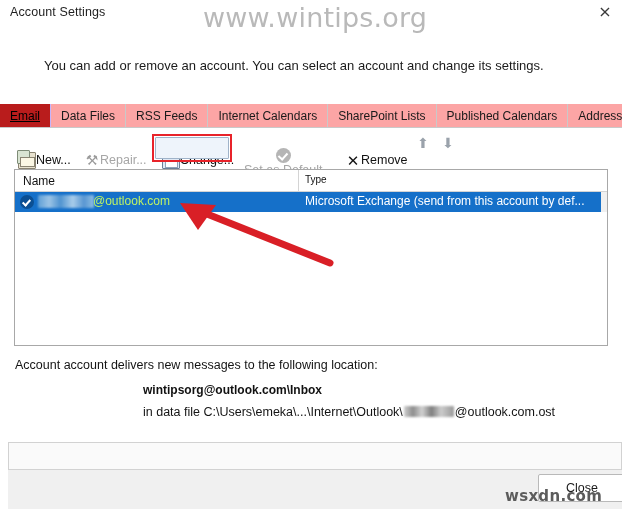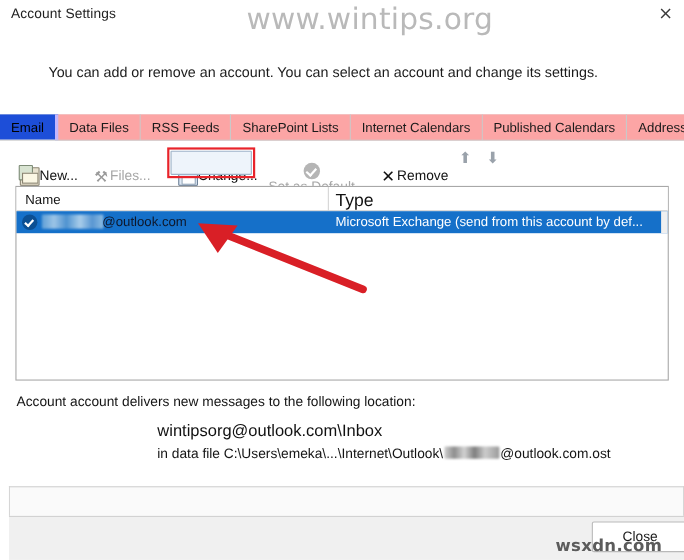--- a/index.html
+++ b/index.html
@@ -24,21 +24,21 @@
     position:absolute;right:6px;top:2px;width:22px;height:20px;
     color:#3a3a3a;font-size:16px;line-height:20px;text-align:center;
     font-family:"DejaVu Sans",sans-serif;
   }
 
   
   .watermark-top{
     position:absolute;left:203px;top:2px;
     font-size:27px;color:#b9b9b9;letter-spacing:.2px;
     font-family:"DejaVu Sans",sans-serif;
-    white-space:nowrap;pointer-events:none;margin-left:21px;
+    white-space:nowrap;pointer-events:none;
   }
   .watermark-bottom{
     position:absolute;left:505px;top:487px;
     font-size:15px;color:#5c5c5c;letter-spacing:.3px;
     font-family:"DejaVu Sans",sans-serif;
     white-space:nowrap;pointer-events:none;font-weight:bold;
   }
 
   
   .hdr-title{
@@ -61,22 +61,23 @@
   }
   .tab{
     position:relative;
     display:flex;align-items:center;justify-content:center;
     padding:0 10px;height:24px;box-sizing:border-box;
     font-size:12px;color:#1a1a1a;white-space:nowrap;
     border-right:1px solid #c9c9c9;
     background:#fca5a5;
   }
   .tab.active{
-    background:#1d4ed8;font-weight:normal;color:#000;
-    border-right:3px solid #c4b5fd;
+    background:#b91c1c;font-weight:normal;color:#000;
+    border-right:1px solid #c4b5fd;
+    text-decoration:underline;
   }
   .tab.active::after{
     content:"";position:absolute;left:0;right:0;bottom:-1px;height:2px;background:#ffffff;
   }
   .tabs-underline{
     position:absolute;left:0;top:127px;width:622px;height:1px;background:#c9c9c9;
   }
 
   
   .toolbar{
@@ -141,21 +142,21 @@
     border:1px solid #a8a8a8;background:#ffffff;box-sizing:border-box;padding-left:41px;
   }
   .list-header{
     position:absolute;left:0;top:0;width:100%;height:22px;
     background:#ffffff;border-bottom:1px solid #d4d4d4;box-sizing:border-box;
   }
   .col-name{
     position:absolute;left:8px;top:4px;font-size:12px;color:#111;
   }
   .col-type{
-    position:absolute;left:290px;top:4px;font-size:16px;color:#111;text-align:center;
+    position:absolute;left:290px;top:4px;font-size:10px;color:#111;text-align:center;
   }
   .col-divider{
     position:absolute;left:283px;top:0;width:1px;height:22px;background:#d4d4d4;
   }
   .row{
     position:absolute;left:0;top:22px;width:100%;height:20px;
     background:#1570c9;box-sizing:border-box;
     display:flex;align-items:center;
   }
   .row-check{
@@ -165,38 +166,38 @@
   .row-check::after{
     content:"";position:absolute;left:4px;top:3px;width:3px;height:6px;
     border:solid #ffffff;border-width:0 2px 2px 0;transform:rotate(42deg);
   }
   .row-redact{
     position:absolute;left:23px;top:3px;width:56px;height:13px;
     background:linear-gradient(90deg,#5f9fd6 0%,#9cc4e6 20%,#4f93d0 40%,#a9cdea 62%,#5896d2 82%,#8fbde3 100%);
     filter:blur(1.2px);border-radius:1px;
   }
   .row-name{
-    position:absolute;left:78px;top:2px;font-size:12px;color:#0f172a;
+    position:absolute;left:78px;top:2px;font-size:12px;color:#bef264;
   }
   .row-type{
     position:absolute;left:290px;top:2px;font-size:12px;color:#ffffff;white-space:nowrap;
   }
   .row-edge{
     position:absolute;right:0;top:22px;width:6px;height:20px;background:#f0f0f0;
   }
 
   
   .arrow-svg{position:absolute;left:150px;top:185px;width:220px;height:95px;pointer-events:none;}
 
   
   .info-line1{
     position:absolute;left:15px;top:358px;font-size:12.5px;color:#141414;
   }
   .info-line2{
-    position:absolute;left:143px;top:383px;font-size:15px;font-weight:normal;color:#111;
+    position:absolute;left:143px;top:383px;font-size:12px;font-weight:bold;color:#111;
   }
   .info-line3{
     position:absolute;left:143px;top:405px;font-size:12.5px;color:#141414;white-space:nowrap;
   }
   .path-redact{
     display:inline-block;width:50px;height:11px;vertical-align:-1px;
     background:linear-gradient(90deg,#cfcfcf 0%,#8e8e8e 18%,#d2d2d2 36%,#7f7f7f 55%,#cccccc 74%,#9a9a9a 100%);
     filter:blur(1.1px);border-radius:1px;margin:0 1px;
   }
 
@@ -233,37 +234,37 @@
   <div class="watermark-top">www.wintips.org</div>
   <div class="close-x">×</div>
 
   <div class="hdr-desc">You can add or remove an account. You can select an account and change its settings.</div>
 
   <div class="tabstrip"></div>
   <div class="tabs">
     <div class="tab active">Email</div>
     <div class="tab">Data Files</div>
     <div class="tab">RSS Feeds</div>
+    <div class="tab">Internet Calendars</div>
     <div class="tab">SharePoint Lists</div>
-    <div class="tab">Internet Calendars</div>
     <div class="tab">Published Calendars</div>
     <div class="tab">Address Books</div>
   </div>
   <div class="tabs-underline"></div>
 
   <div class="toolbar">
 
     <div class="tb-btn" style="left:14px;">
       <span class="tb-ico ico-new"></span>
       <span>New...</span>
     </div>
 
     <div class="tb-btn disabled" style="left:80px;">
       <span class="tb-ico ico-repair">⚒</span>
-      <span>Files...</span>
+      <span>Repair...</span>
     </div>
 
     <div class="tb-btn" style="left:158px;">
       <span class="tb-ico ico-change"></span>
       <span>Change...</span>
     </div>
 
     <div class="tb-btn disabled" style="left:240px;flex-direction:column;">
       <span class="tb-ico ico-check"></span>
       <span>Set as Default</span>

